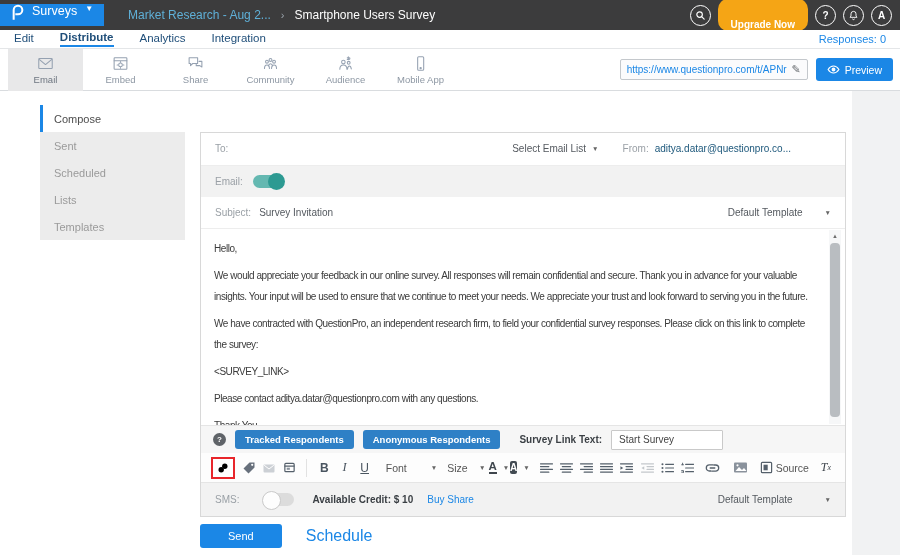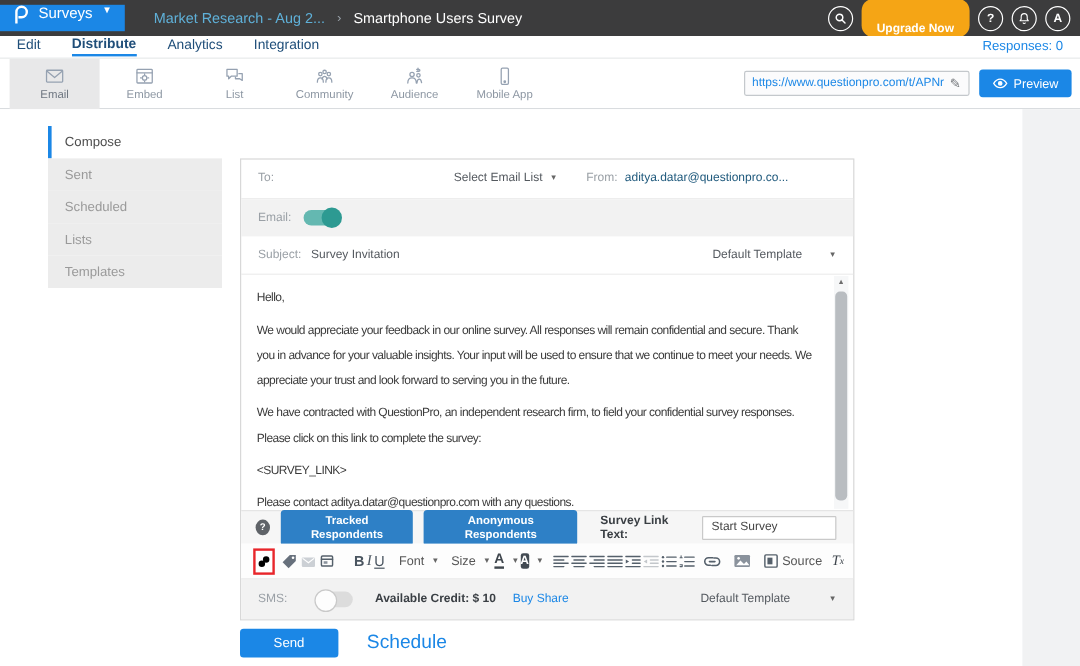--- a/index.html
+++ b/index.html
@@ -43,21 +43,21 @@
 
 .content{position:absolute;top:91px;left:0;width:900px;height:464px;background:#fff}
 .right-gutter{position:absolute;left:852px;top:0;width:48px;height:464px;background:#f1f2f3}
 
 
 .sidebar{position:absolute;left:40px;top:14px;width:145px}
 .side-item{height:27px;display:flex;align-items:center;padding-left:14px;font-size:11px;color:#9a9a9a;background:#ececec}
 .side-item.active{background:#fff;border-left:3px solid #1b87e6;padding-left:11px;color:#4d4d4d}
 
 
-.card{position:absolute;left:200px;top:41px;width:512px;height:385px;background:#fff;border:1px solid #d8d8d8;display:flex;flex-direction:column}
+.card{position:absolute;left:200px;top:41px;width:646px;height:385px;background:#fff;border:1px solid #d8d8d8;display:flex;flex-direction:column}
 .row{display:flex;align-items:center;padding:0 14px;font-size:10px}
 .row-to{height:33px;border-bottom:1px solid #ededed}
 .row-email{height:31px;background:#f2f2f2}
 .row-subject{height:32px;border-bottom:1px solid #ededed}
 .g-label{color:#9aa0a6}
 .sel-list{color:#54595f;margin-left:auto}
 .mini-caret{font-size:6.5px;color:#666;margin:0 0 0 6px}
 .from-label{color:#9aa0a6;margin-left:24px}
 .from-value{color:#205a7d;margin-left:6px;margin-right:40px}
 .subject-value{color:#54595f;margin-left:8px}
@@ -175,21 +175,21 @@
           <circle cx="12" cy="14" r="2.6"></circle>
           <path d="M12 10.2v-1M12 18.8v-1M8.2 14h-1M16.8 14h-1"></path>
         </svg>
       <span class="lbl">Embed</span>
     </div>
     <div class="ch-item">
       <svg class="ch-svg" width="17" height="17" viewBox="0 0 24 24">
           <path d="M3 4h12v8H8l-3 3v-3H3z"></path>
           <path d="M17 9h4v8l-3-2h-5v-2"></path>
         </svg>
-      <span class="lbl">List</span>
+      <span class="lbl">Share</span>
     </div>
     <div class="ch-item">
       <svg class="ch-svg" width="17" height="17" viewBox="0 0 24 24">
           <circle cx="7" cy="9.5" r="2"></circle>
           <circle cx="17" cy="9.5" r="2"></circle>
           <circle cx="12" cy="7" r="2"></circle>
           <path d="M3.5 19c0-3 1.7-5 3.5-5s3.5 2 3.5 5M13.5 19c0-3 1.7-5 3.5-5s3.5 2 3.5 5M9 15.5c.6-2 1.7-3.2 3-3.2s2.4 1.2 3 3.2"></path>
         </svg>
       <span class="lbl">Community</span>
     </div>

